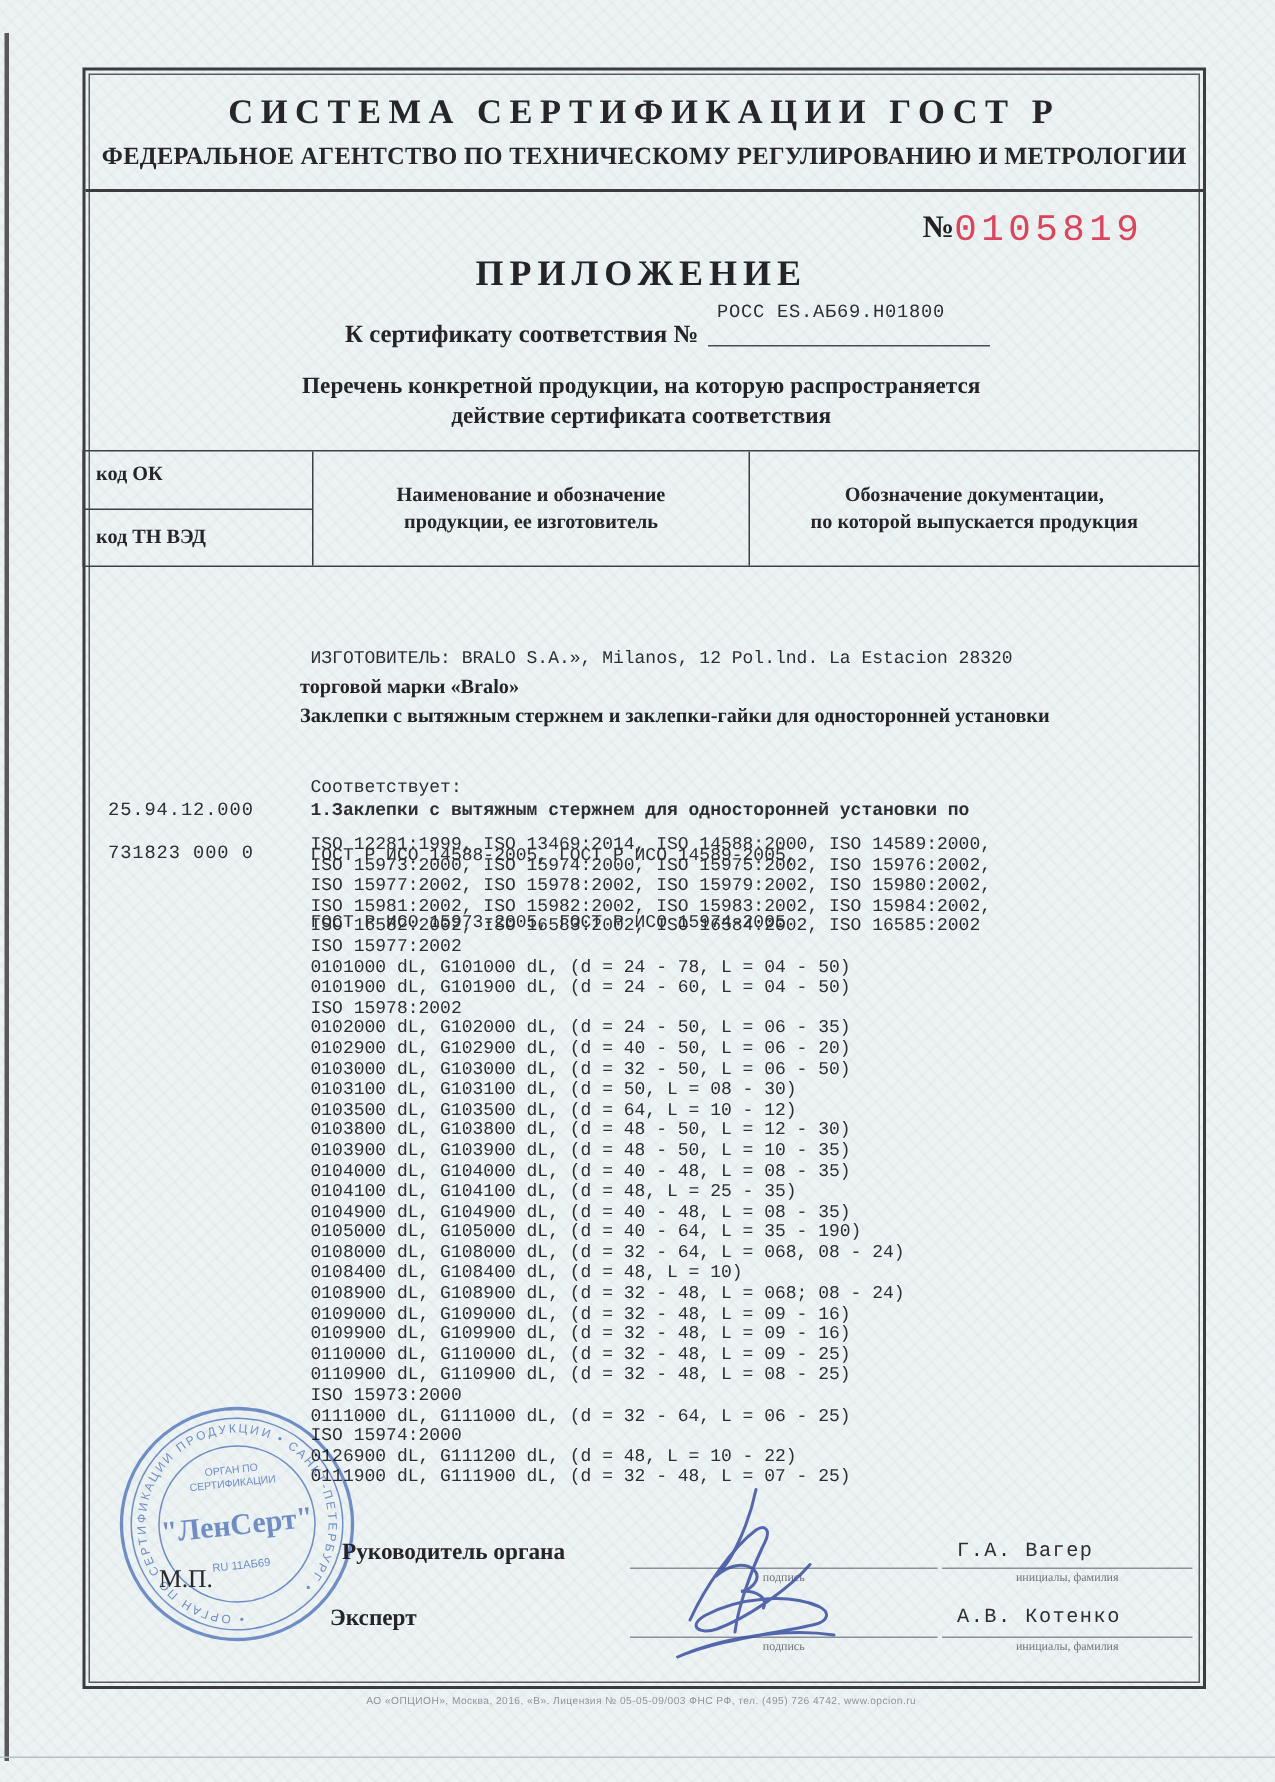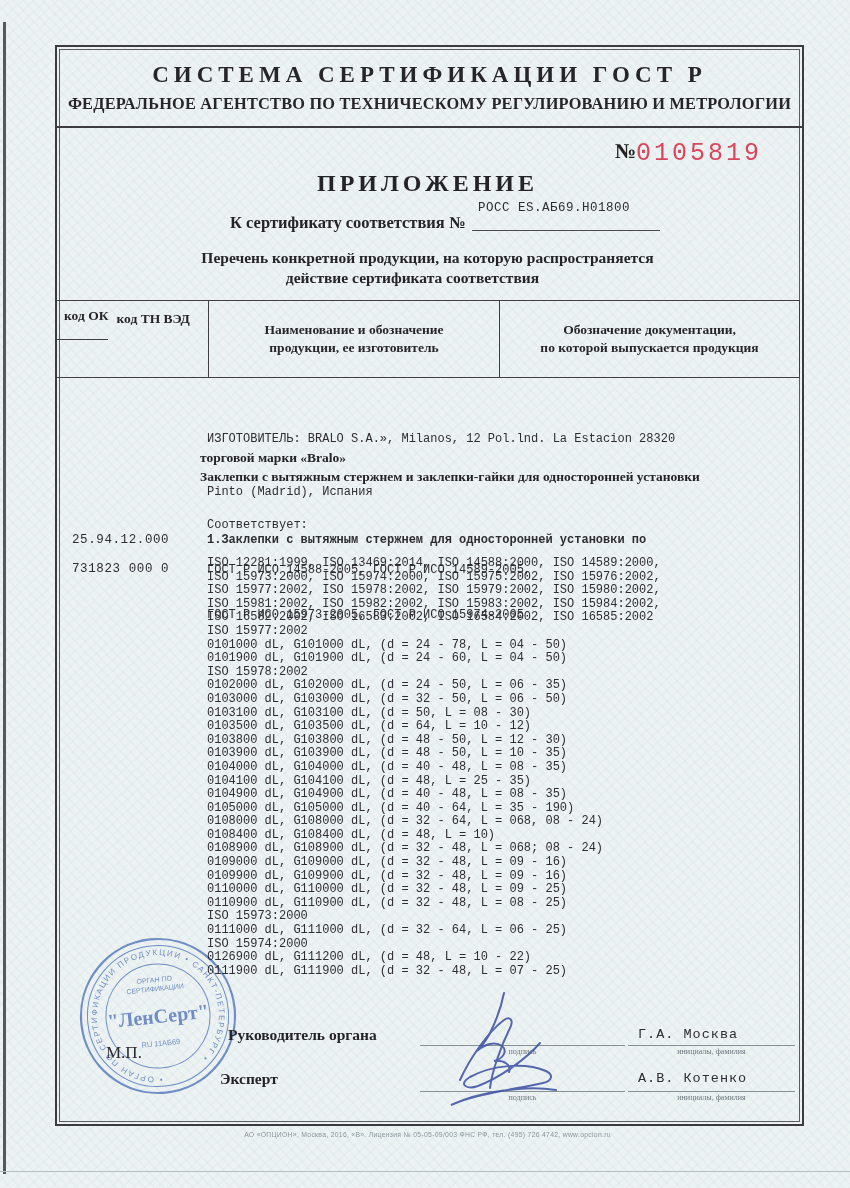--- a/index.html
+++ b/index.html
@@ -16,23 +16,23 @@
   .sys-title{margin-top:15px; font-size:23px; font-weight:bold; letter-spacing:5px; color:#26262a; white-space:nowrap;}
   .agency-sub{margin-top:6px; font-size:16.5px; font-weight:bold; letter-spacing:0.2px; color:#26262a; white-space:nowrap; transform:scaleX(0.99); transform-origin:center;}
   .form-number{position:absolute; left:615px; top:139px; white-space:nowrap;}
   .numero{font-size:21px; color:#222; font-weight:bold;}
   .form-number-value{font-family:"Liberation Mono","DejaVu Sans Mono",monospace; font-size:25px; color:#d9455b; letter-spacing:3px; vertical-align:-2px;}
   .appendix{position:absolute; left:55px; top:170px; width:745px; text-align:center; font-size:24px; font-weight:bold; letter-spacing:4px; color:#242428;}
   .cert-label{position:absolute; left:230px; top:213px; font-size:16.5px; font-weight:bold; color:#242428; white-space:nowrap;}
   .cert-no{position:absolute; left:478px; top:201px; font-family:"Liberation Mono","DejaVu Sans Mono",monospace; font-size:12.5px; color:#34343a; letter-spacing:0.5px; white-space:nowrap;}
   .cert-underline{position:absolute; left:472px; top:230px; width:188px; border-top:1.3px solid #4a4a50;}
   .scope1{position:absolute; left:55px; top:249px; width:745px; text-align:center; font-size:15.5px; font-weight:bold; color:#242428; white-space:nowrap;}
-  .scope2{position:absolute; left:40px; top:269px; width:745px; text-align:center; font-size:15.5px; font-weight:bold; color:#242428;}
+  .scope2{position:absolute; left:55px; top:269px; width:745px; text-align:center; font-size:15.5px; font-weight:bold; color:#242428;}
   .spec-table{position:absolute; left:55px; top:300px; width:745px; height:78px; border:1.5px solid #3f3f45; box-sizing:border-box; display:flex;}
-  .spec-table .c1{width:152px; border-right:1.2px solid #3f3f45; display:flex; flex-direction:row;}
+  .spec-table .c1{width:152px; border-right:1.2px solid #3f3f45; display:flex; flex-direction:column;}
   .spec-table .c1 .r1{height:39px; border-bottom:1.2px solid #3f3f45; box-sizing:border-box; padding:7px 0 0 8px; font-size:13.5px; font-weight:bold; color:#26262a;}
   .spec-table .c1 .r2{flex:1; padding:10px 0 0 8px; font-size:13.5px; font-weight:bold; color:#26262a;}
   .spec-table .c2{width:290px; border-right:1.2px solid #3f3f45; display:flex; align-items:center; justify-content:center; text-align:center; font-size:13.5px; font-weight:bold; color:#26262a; line-height:1.35;}
   .spec-table .c3{flex:1; display:flex; align-items:center; justify-content:center; text-align:center; font-size:13.5px; font-weight:bold; color:#26262a; line-height:1.35;}
   .mono{font-family:"Liberation Mono","DejaVu Sans Mono",monospace; color:#2d2d33;}
   .mfr{position:absolute; left:207px; top:396px; font-size:12px; line-height:17.5px; white-space:pre;}
   .prod-desc{position:absolute; left:200px; top:449px; font-size:13.5px; font-weight:bold; color:#242428; line-height:18.5px; white-space:nowrap;}
   .conform{position:absolute; left:207px; top:488px; font-size:12px; line-height:15px; white-space:pre;}
   .item1{position:absolute; left:207px; top:533px; font-size:12px; font-weight:bold; white-space:pre;}
   .code-ok{position:absolute; left:72px; top:533px; font-size:12.5px; letter-spacing:0.6px;}
@@ -97,21 +97,20 @@
            <span>продукции, ее изготовитель</span></div>
     </div>
     <div class="c3">
       <div><span>Обозначение документации,</span><br>
            <span>по которой выпускается продукция</span></div>
     </div>
   </div>
 
   <div class="mfr mono">
     <div>ИЗГОТОВИТЕЛЬ: BRALO S.A.», Milanos, 12 Pol.lnd. La Estacion 28320</div>
-    <div>Pinto (Madrid), Испания</div>
   </div>
 
   <div class="prod-desc">
     <div>торговой марки «Bralo»</div>
     <div>Заклепки с вытяжным стержнем и заклепки-гайки для односторонней установки</div>
   </div>
 
   <div class="conform mono">
     <div>Соответствует:</div>
     <div>ГОСТ Р ИСО 14588-2005, ГОСТ Р ИСО 14589-2005,</div>
@@ -126,20 +125,21 @@
       <div class="mono-line">ISO 12281:1999, ISO 13469:2014, ISO 14588:2000, ISO 14589:2000,</div>
       <div class="mono-line">ISO 15973:2000, ISO 15974:2000, ISO 15975:2002, ISO 15976:2002,</div>
       <div class="mono-line">ISO 15977:2002, ISO 15978:2002, ISO 15979:2002, ISO 15980:2002,</div>
       <div class="mono-line">ISO 15981:2002, ISO 15982:2002, ISO 15983:2002, ISO 15984:2002,</div>
       <div class="mono-line">ISO 16582:2002, ISO 16583:2002, ISO 16584:2002, ISO 16585:2002</div>
       <div class="mono-line">ISO 15977:2002</div>
       <div class="mono-line">0101000 dL, G101000 dL, (d = 24 - 78, L = 04 - 50)</div>
       <div class="mono-line">0101900 dL, G101900 dL, (d = 24 - 60, L = 04 - 50)</div>
       <div class="mono-line">ISO 15978:2002</div>
       <div class="mono-line">0102000 dL, G102000 dL, (d = 24 - 50, L = 06 - 35)</div>
+      <div class="mono-line">0102900 dL, G102900 dL, (d = 40 - 50, L = 06 - 20)</div>
       <div class="mono-line">0103000 dL, G103000 dL, (d = 32 - 50, L = 06 - 50)</div>
       <div class="mono-line">0103100 dL, G103100 dL, (d = 50, L = 08 - 30)</div>
       <div class="mono-line">0103500 dL, G103500 dL, (d = 64, L = 10 - 12)</div>
       <div class="mono-line">0103800 dL, G103800 dL, (d = 48 - 50, L = 12 - 30)</div>
       <div class="mono-line">0103900 dL, G103900 dL, (d = 48 - 50, L = 10 - 35)</div>
       <div class="mono-line">0104000 dL, G104000 dL, (d = 40 - 48, L = 08 - 35)</div>
       <div class="mono-line">0104100 dL, G104100 dL, (d = 48, L = 25 - 35)</div>
       <div class="mono-line">0104900 dL, G104900 dL, (d = 40 - 48, L = 08 - 35)</div>
       <div class="mono-line">0105000 dL, G105000 dL, (d = 40 - 64, L = 35 - 190)</div>
       <div class="mono-line">0108000 dL, G108000 dL, (d = 32 - 64, L = 068, 08 - 24)</div>
@@ -172,21 +172,21 @@
       <text x="90" y="97" text-anchor="middle" font-family="Liberation Serif, serif" font-weight="bold" font-size="20" fill="#5b7fc4">"ЛенСерт"</text>
       <text x="90" y="120" text-anchor="middle" font-family="Liberation Sans, sans-serif" font-size="7.5" fill="#5b7fc4">RU 11АБ69</text>
     </g>
   </svg>
 
   <div class="mp">М.П.</div>
 
   <div class="sig-label1">Руководитель органа</div>
   <div class="sig-line l1"></div>
   <div class="tiny-cap cap-s1">подпись</div>
-  <div class="sig-name name1">Г.А. Москва</div>
+  <div class="sig-name name1">Г.А. Вагер</div>
   <div class="sig-line n1"></div>
   <div class="tiny-cap cap-n1">инициалы, фамилия</div>
 
   <div class="sig-label2">Эксперт</div>
   <div class="sig-line l2"></div>
   <div class="tiny-cap cap-s2">подпись</div>
   <div class="sig-name name2">А.В. Котенко</div>
   <div class="sig-line n2"></div>
   <div class="tiny-cap cap-n2">инициалы, фамилия</div>
 

